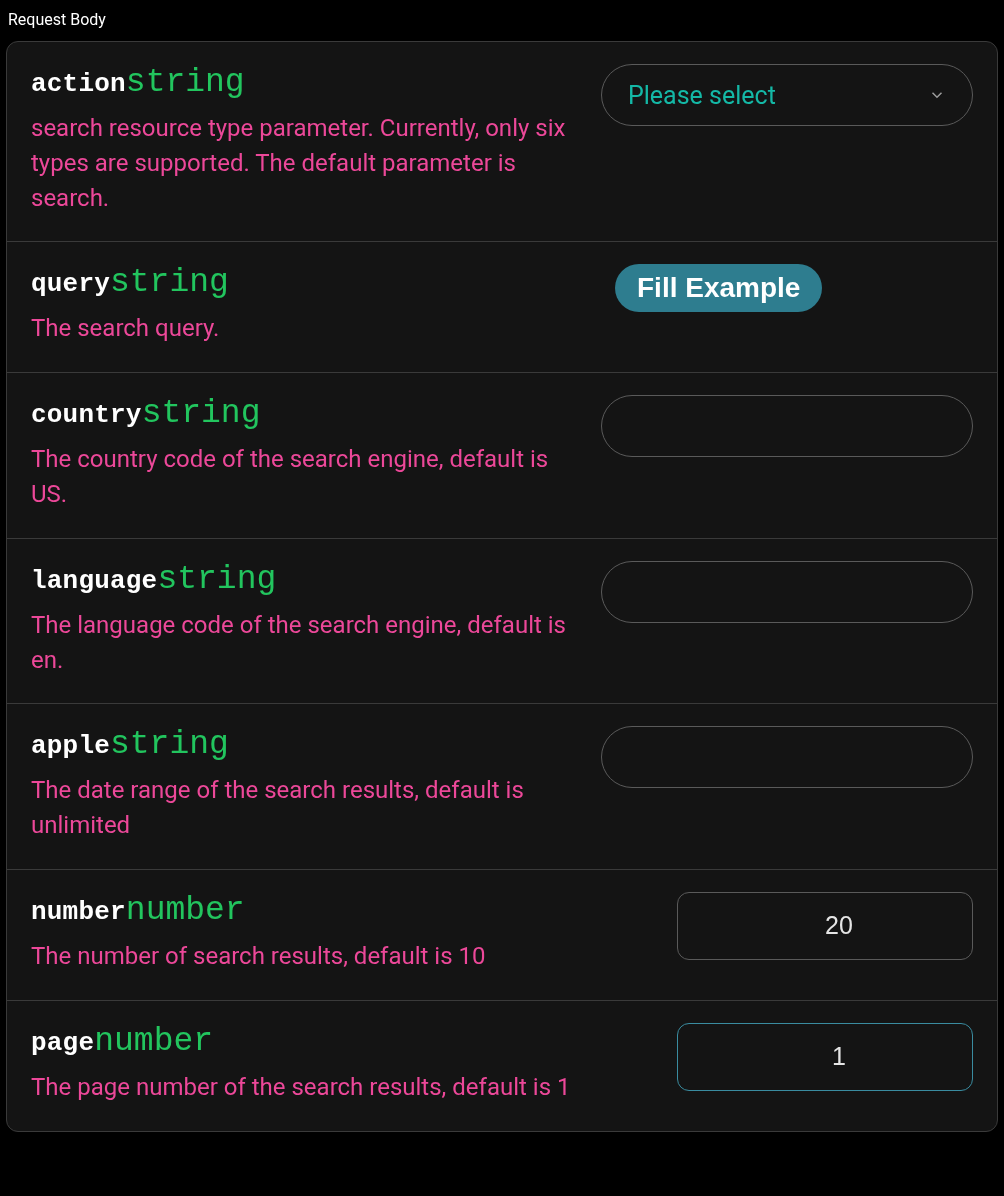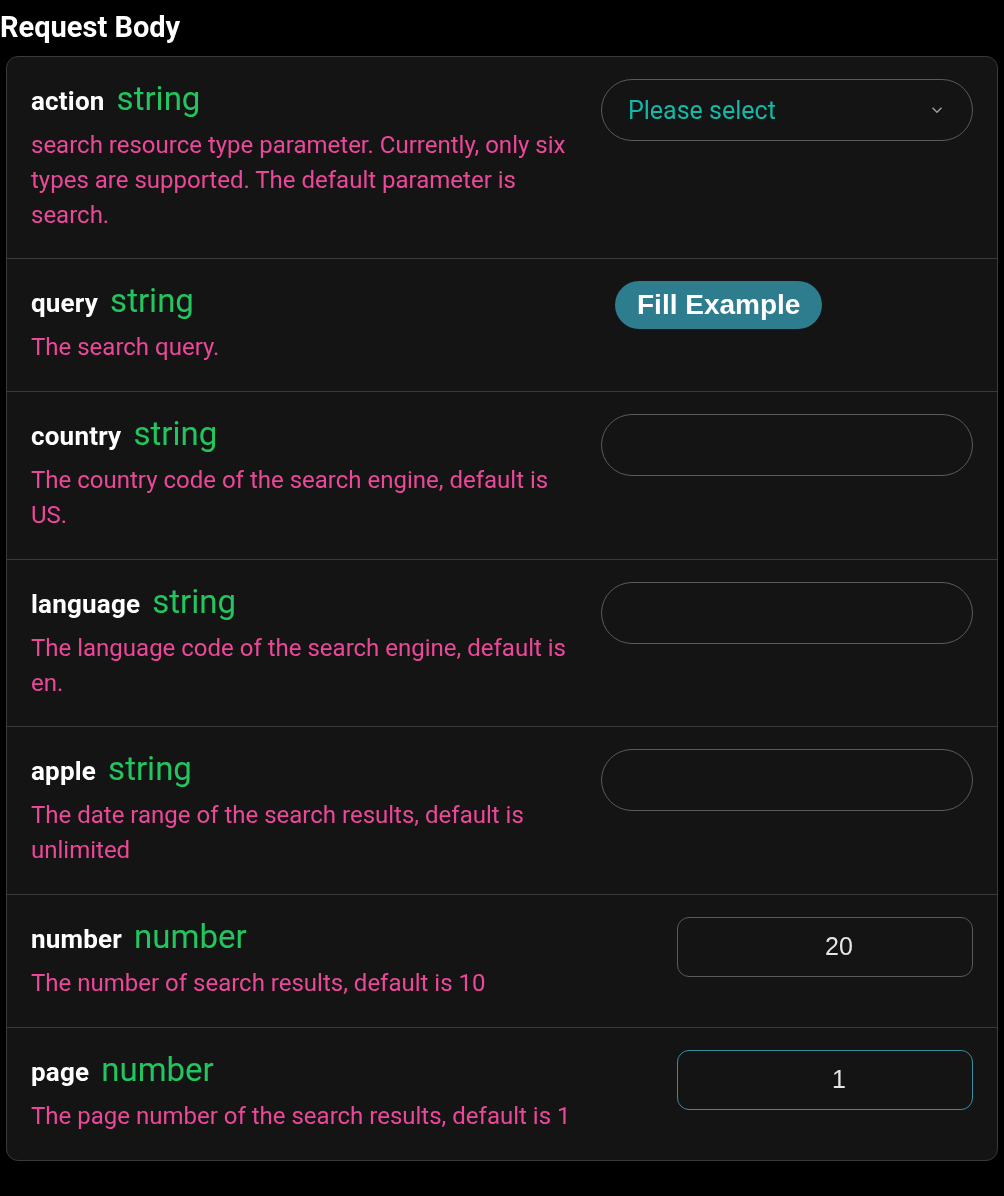--- a/index.html
+++ b/index.html
@@ -6,23 +6,23 @@
   html, body {
     width: 1004px;
     height: 1196px;
     background: #000;
     font-family: -apple-system, BlinkMacSystemFont, "Segoe UI", Roboto, sans-serif;
     color: #e5e5e5;
     overflow: hidden;
   }
   .section-title {
     color: #fff;
-    font-size: 29px;
-    font-weight: 700;
-    padding: 10px 12px 12px 0;
+    font-size: 16px;
+    font-weight: 400;
+    padding: 10px 12px 12px 8px;
   }
   .panel {
     border: 1px solid #3a3a3a;
     border-radius: 12px;
     margin: 0 6px;
     background: #141414;
     overflow: hidden;
   }
   .row {
     display: flex;
@@ -38,22 +38,22 @@
   .right {
     flex: 0 0 372px;
     display: flex;
     flex-direction: column;
     align-items: flex-start;
     gap: 12px;
   }
   .name-line {
     display: flex;
     align-items: baseline;
-    gap: 12px;
     margin-bottom: 10px;
+    font-family: Liberation Mono, monospace;
   }
   .param-name {
     color: #fff;
     font-weight: 700;
     font-size: 26px;
     letter-spacing: 0.2px;
   }
   .param-type {
     color: #22c55e;
     font-size: 33px;
@@ -106,21 +106,21 @@
     border: none;
     border-radius: 24px;
     padding: 8px 22px;
     cursor: pointer;
     margin-left: 14px;
   }
   .number-box {
     display: flex;
     align-items: stretch;
     width: 296px;
-    height: 60px;
+    height: 68px;
     border: 1px solid #5a5a5a;
     border-radius: 12px;
     overflow: hidden;
     margin-left: auto;
   }
   .number-box.focused {
     border-color: #3a8ca0;
   }
   .number-input {
     flex: 1;

